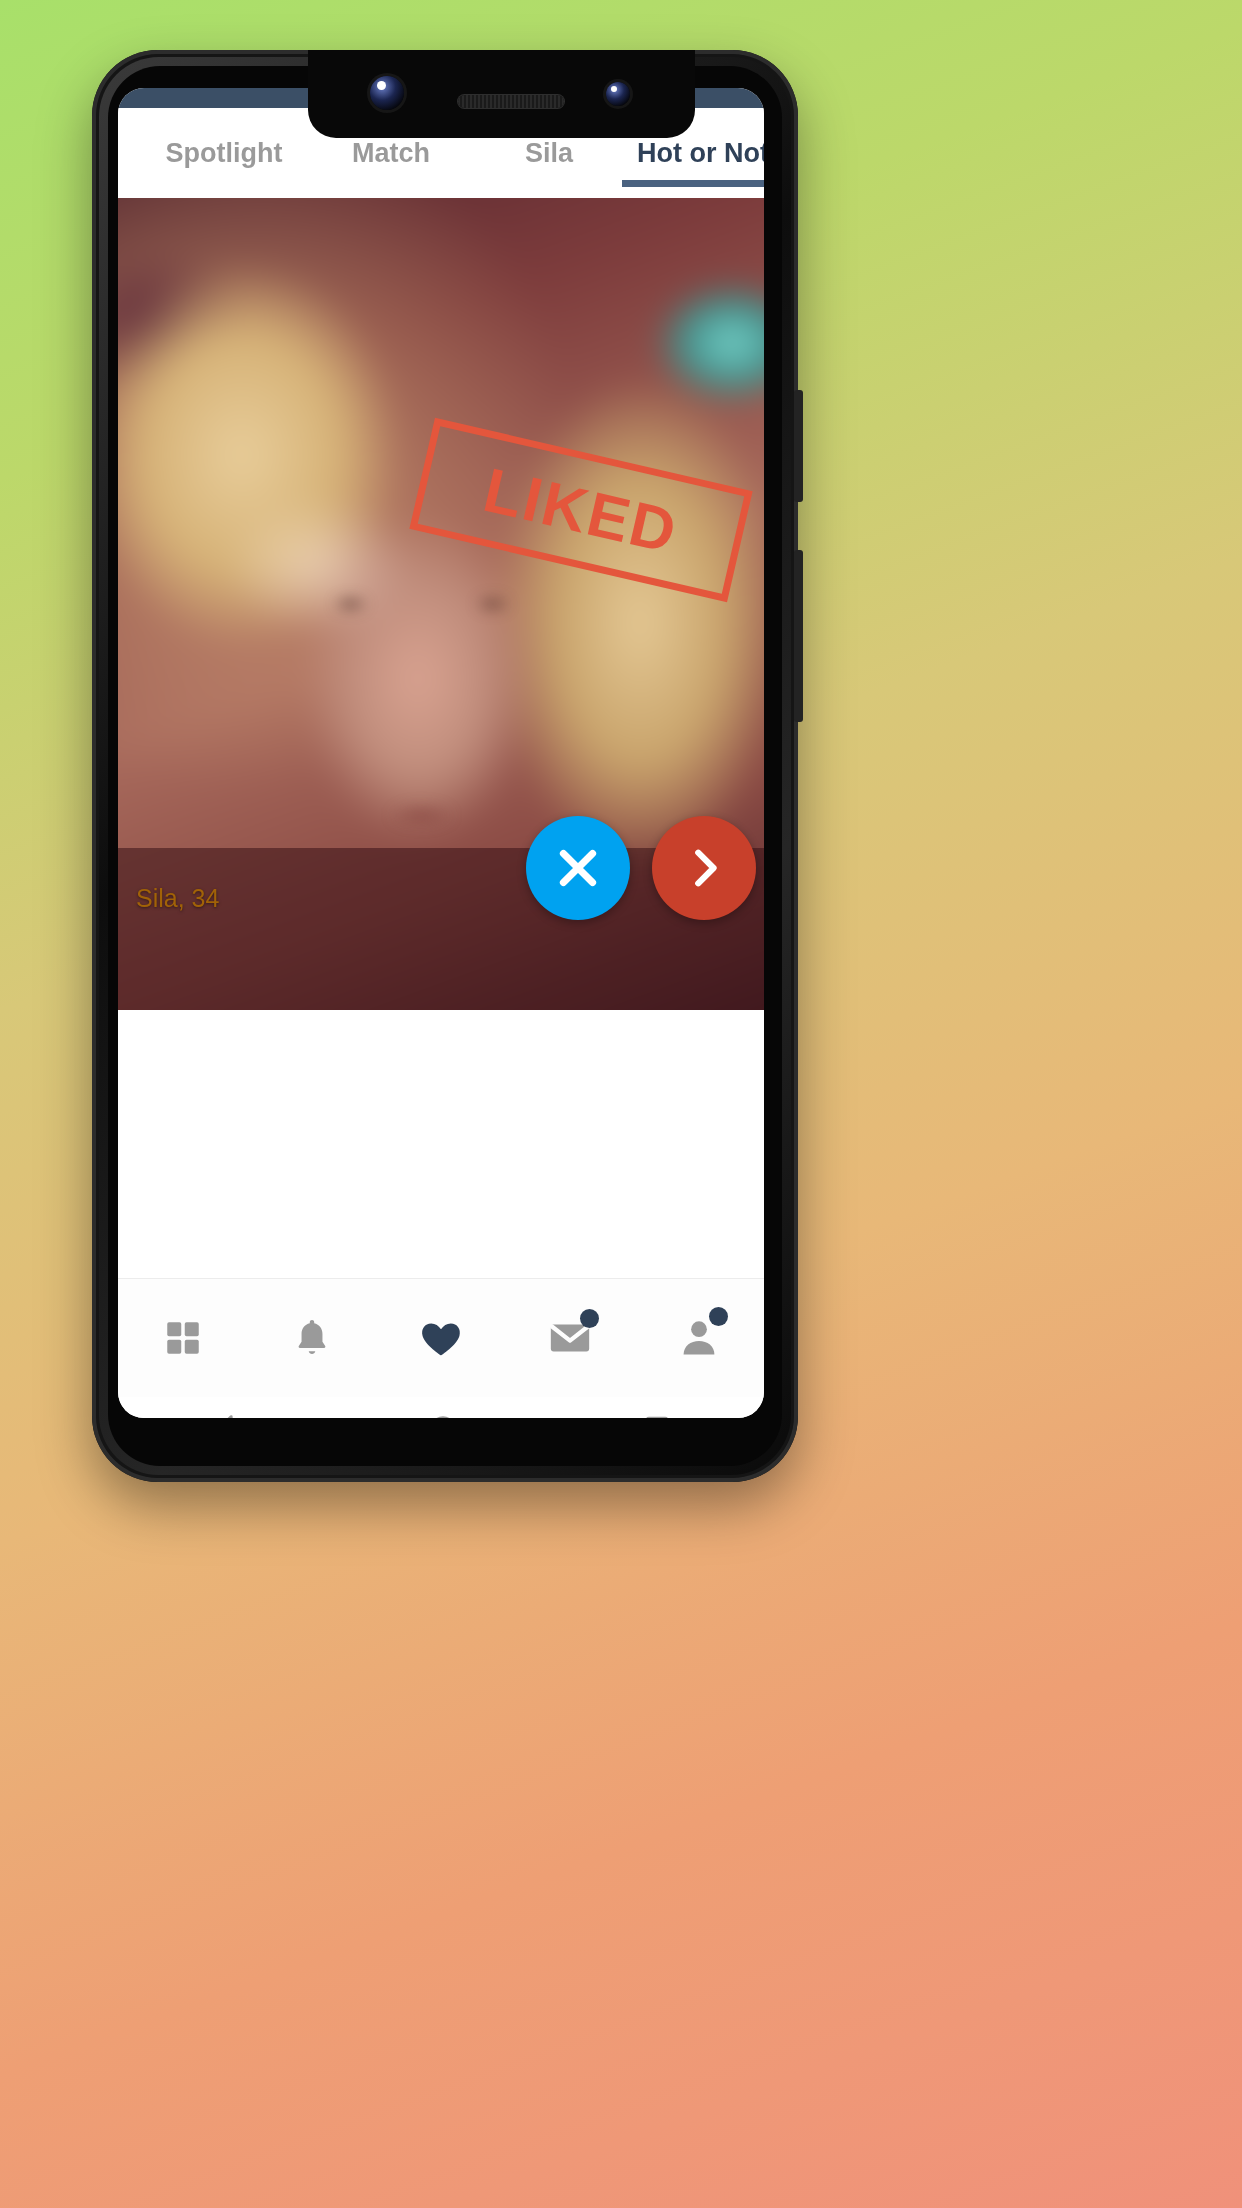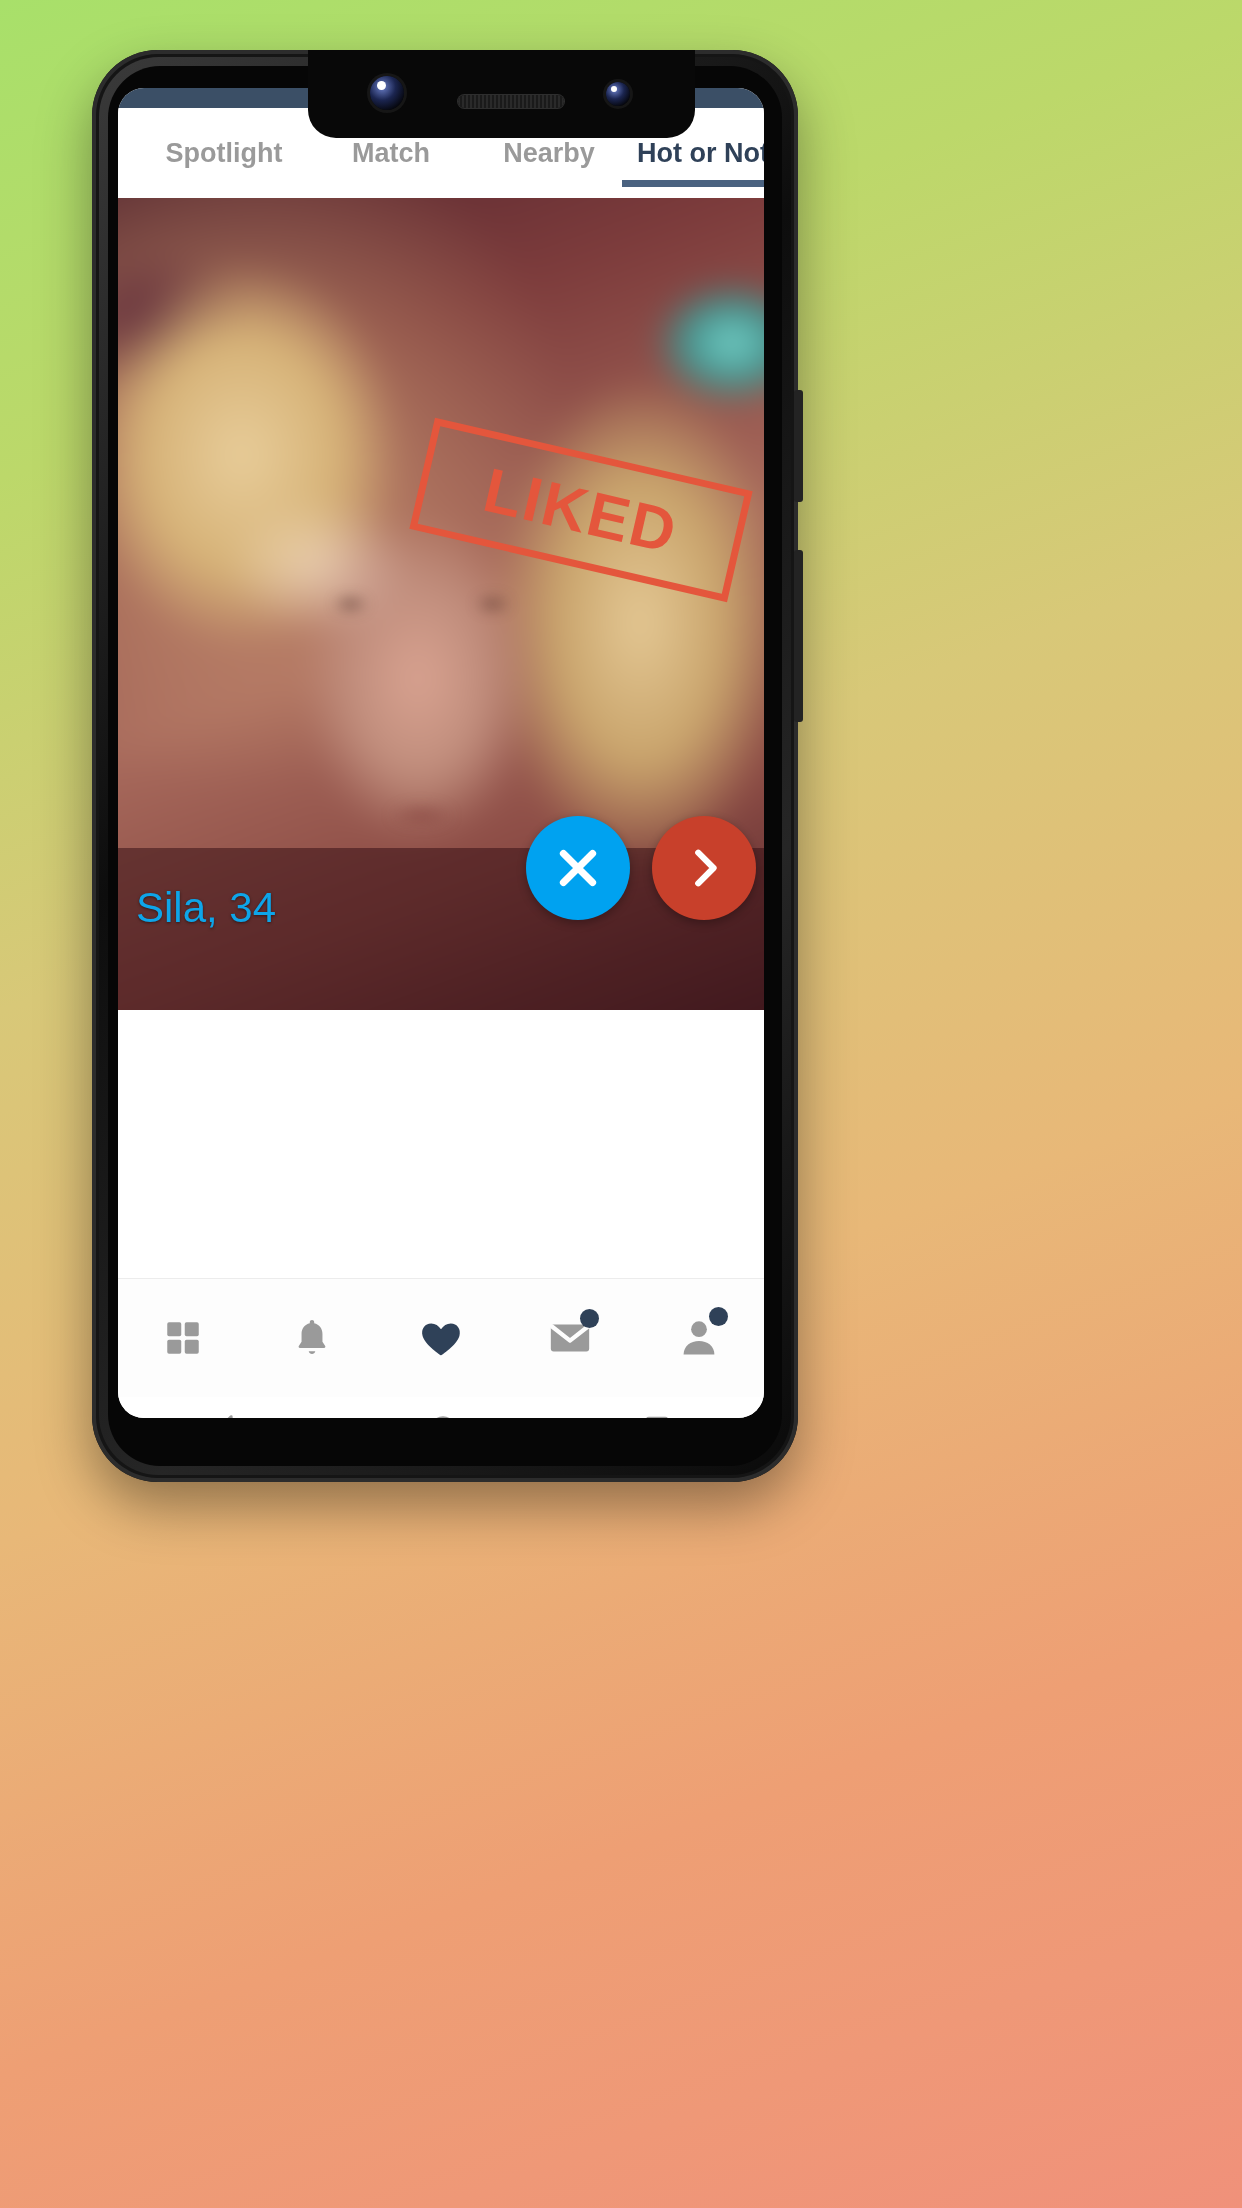--- a/index.html
+++ b/index.html
@@ -102,21 +102,21 @@
     font-size:62px;font-weight:bold;color:#e4563c;letter-spacing:2px;
     font-family:"Liberation Sans", sans-serif;
   }
 
   
   #card-footer{
     position:absolute;left:0;right:0;bottom:0;height:162px;
     background:rgba(52,14,20,.52);z-index:8;
   }
   #card-name{
-    position:absolute;left:18px;top:36px;color:#0ea5e9;font-size:42px;
+    position:absolute;left:18px;top:36px;color:#a16207;font-size:25px;
     text-shadow:0 1px 3px rgba(0,0,0,.5);
   }
 
   
   #actions{position:absolute;right:8px;bottom:90px;display:flex;gap:22px;z-index:20;}
   .action-btn{
     width:104px;height:104px;border-radius:50%;
     display:flex;align-items:center;justify-content:center;
     box-shadow:0 3px 10px rgba(0,0,0,.3);
   }
@@ -151,21 +151,21 @@
   <div id="bottom-speaker"></div>
 </div>
 
 <div id="screen">
 
   <div id="statusbar"></div>
 
   <div id="tabbar">
     <div class="tab" id="tab-spotlight">Spotlight</div>
     <div class="tab" id="tab-nearby">Match</div>
-    <div class="tab" id="tab-match">Nearby</div>
+    <div class="tab" id="tab-match">Sila</div>
     <div class="tab" id="tab-hotornot">
       <span>Hot or Not</span>
       <span id="tab-underline"></span>
     </div>
   </div>
 
   <div id="card">
     <div id="photo"></div>
 
     <div id="liked-stamp">

